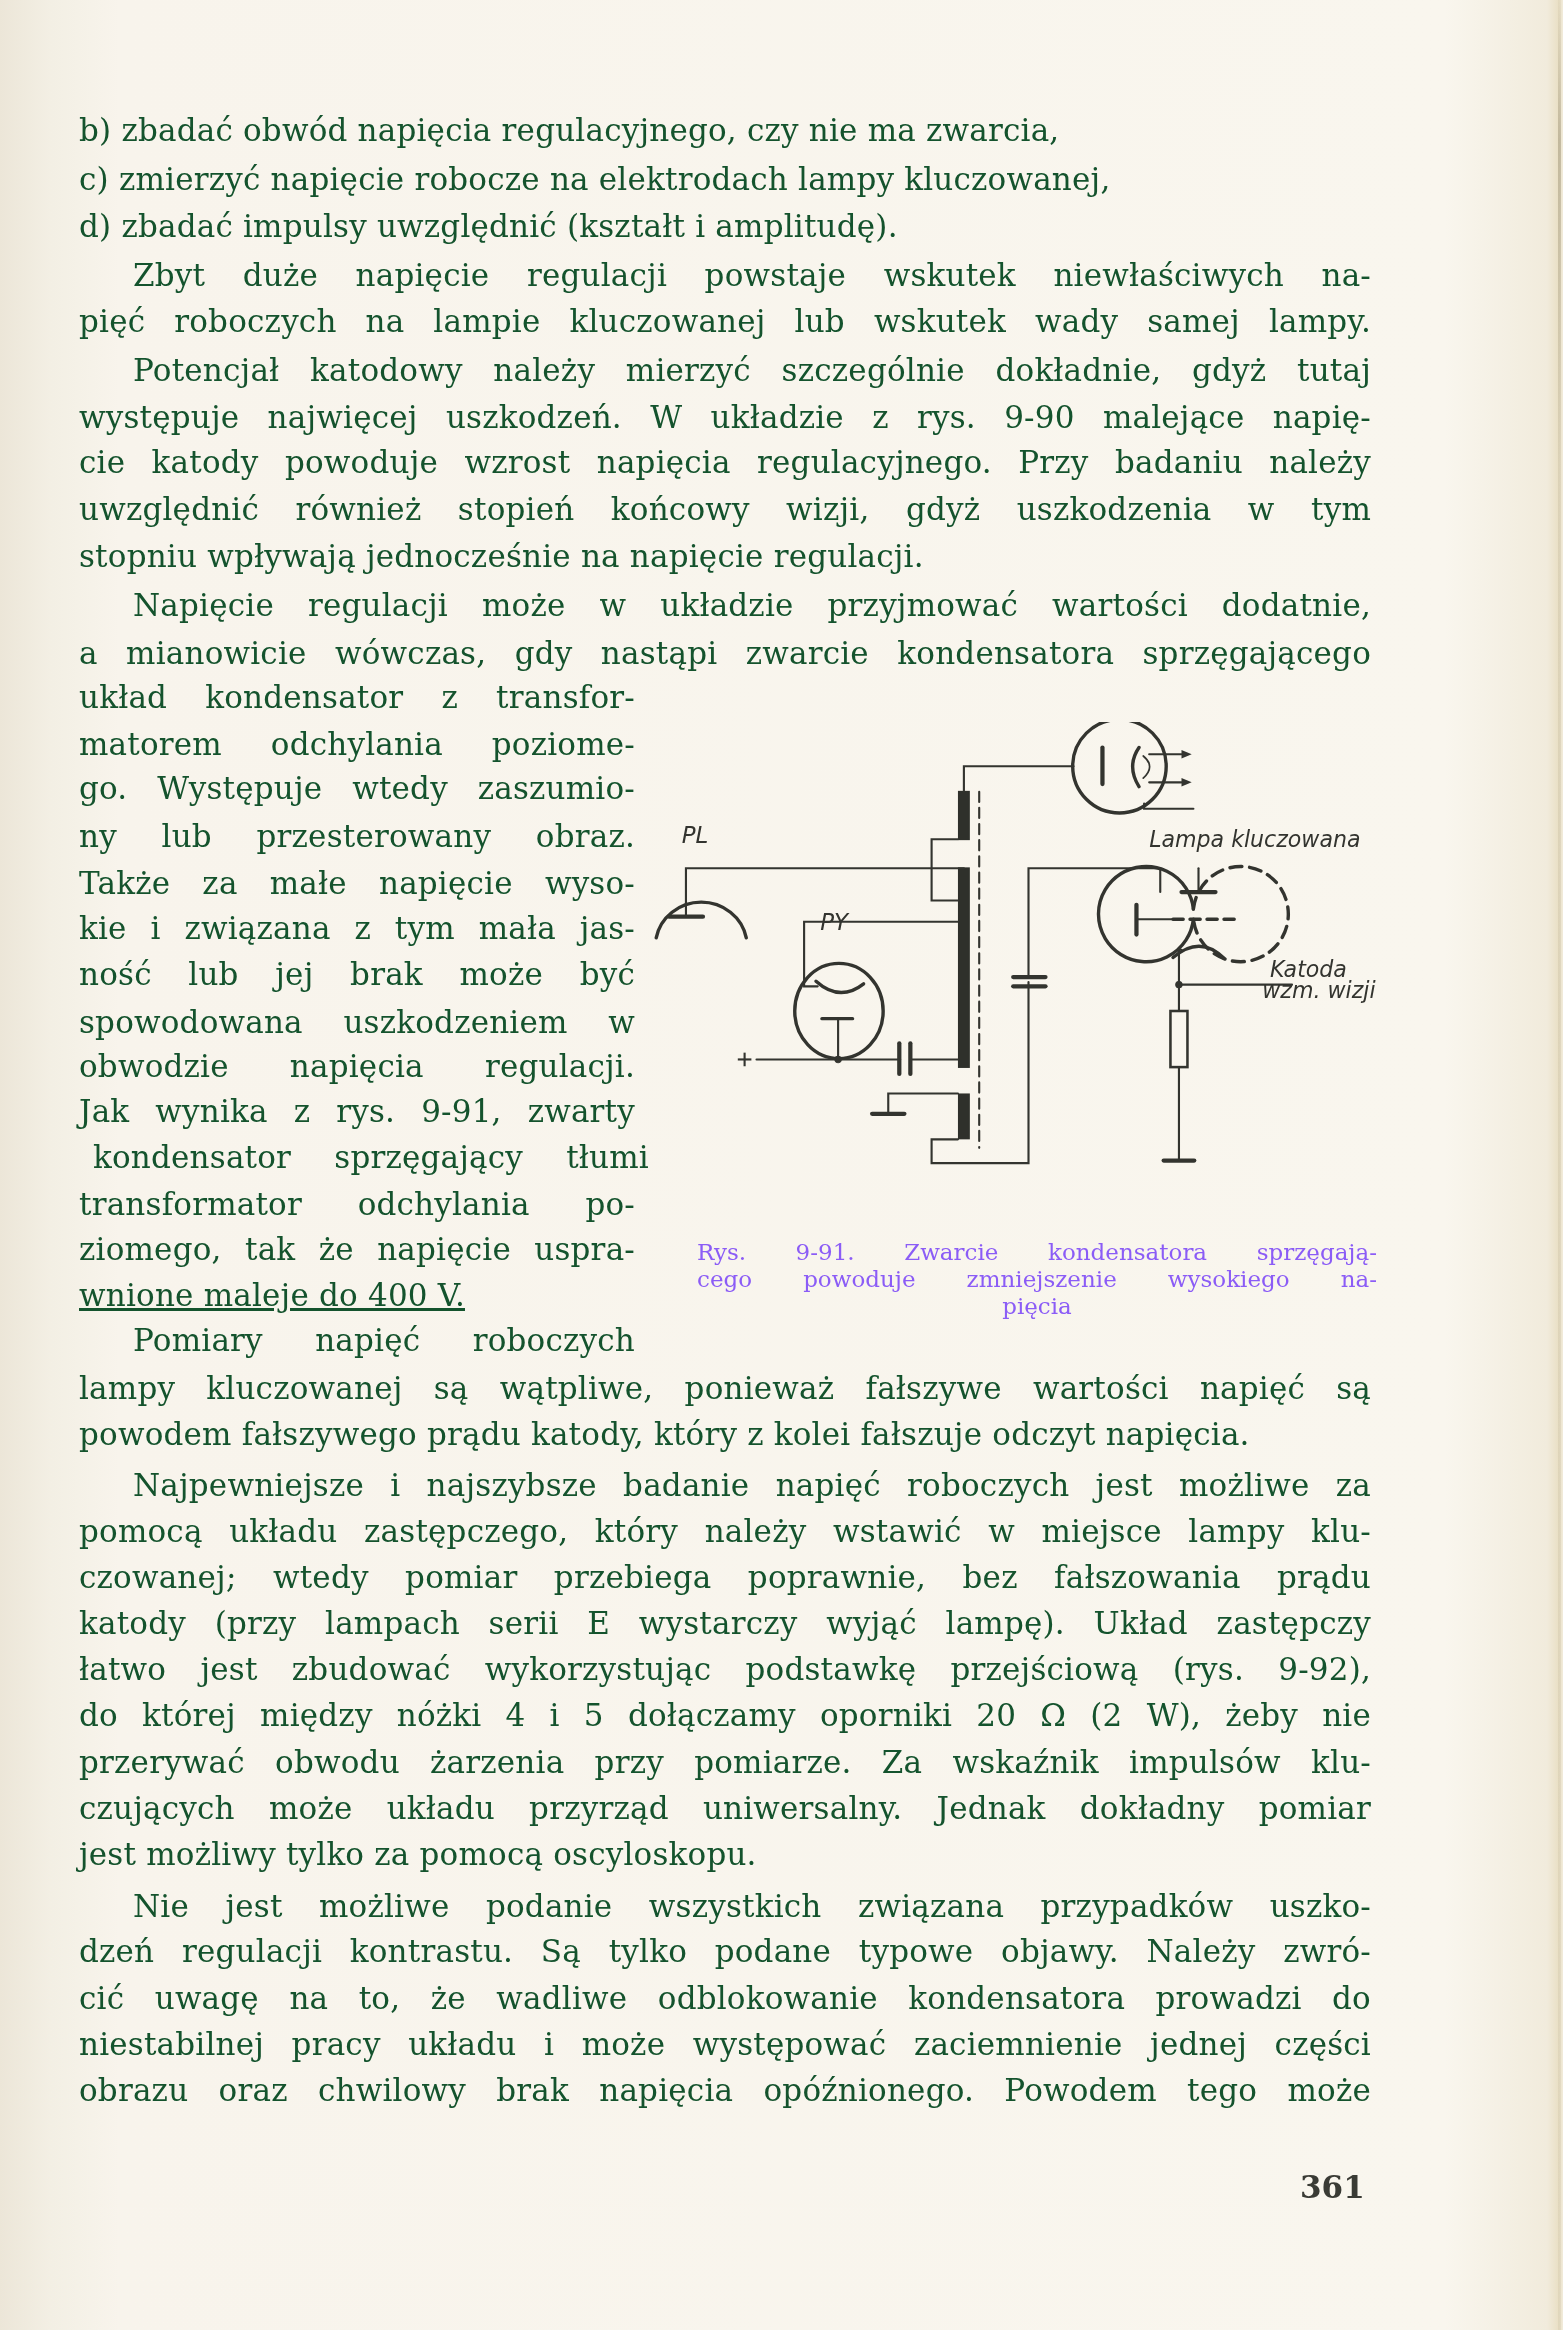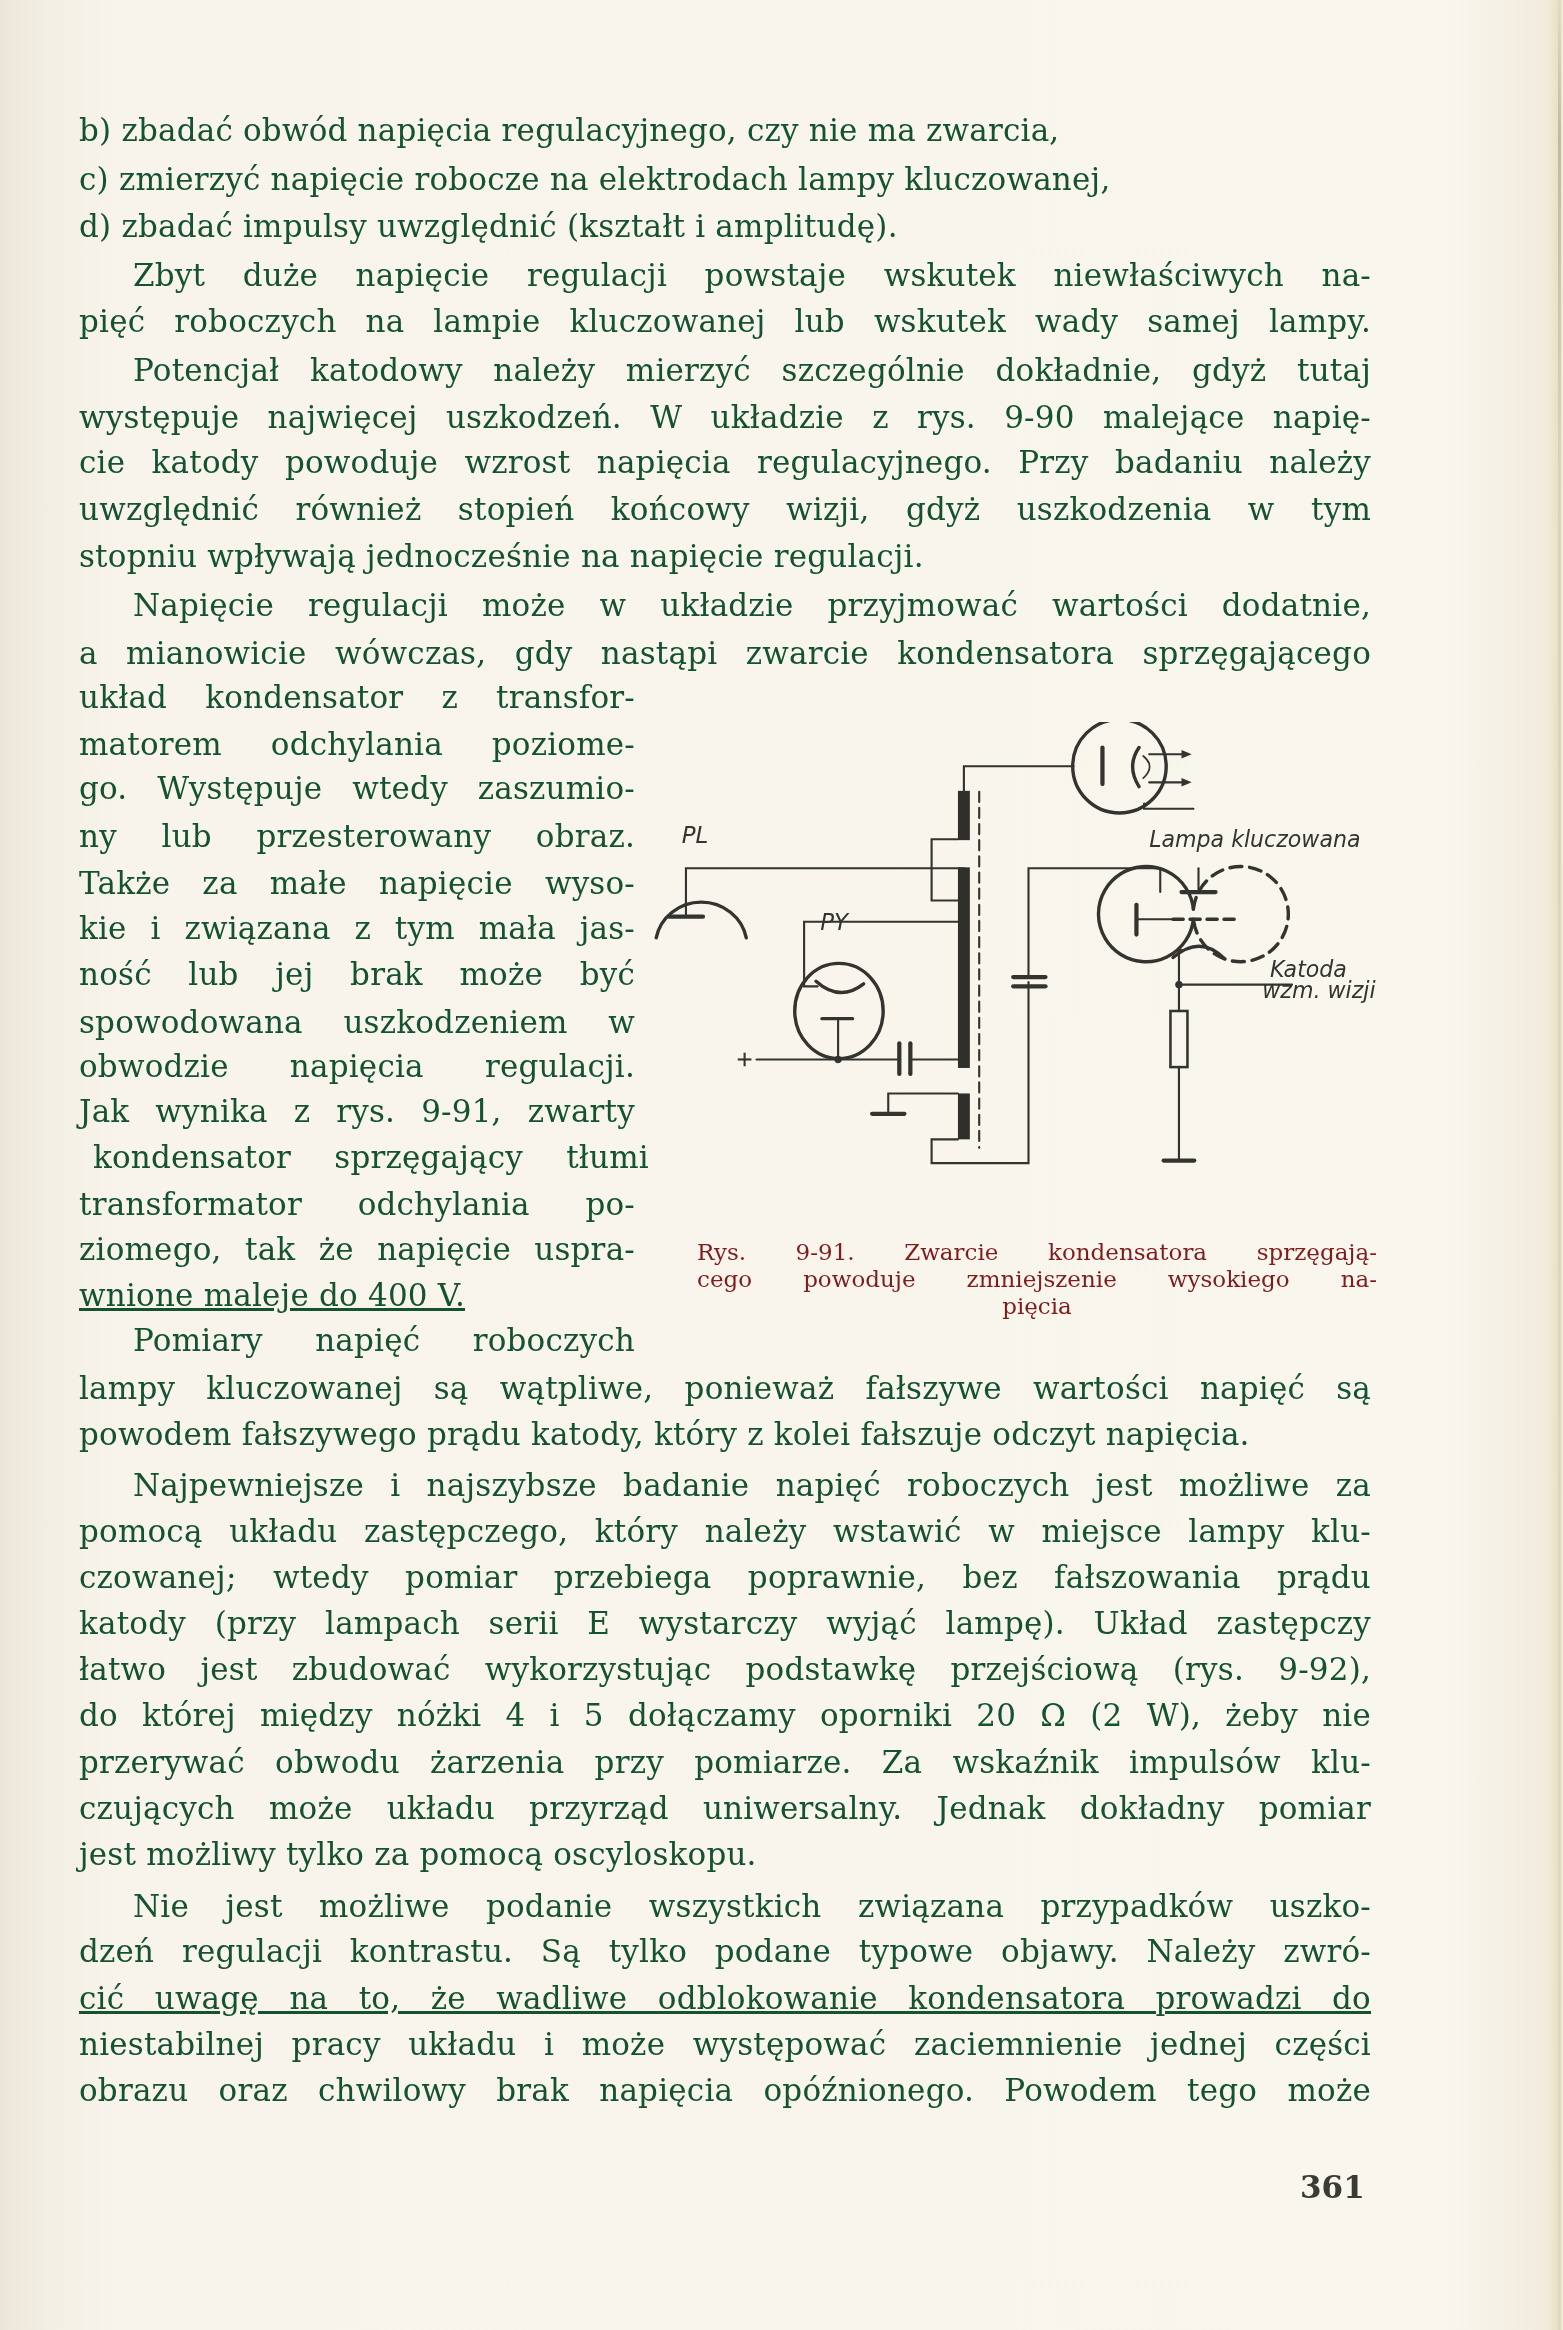--- a/index.html
+++ b/index.html
@@ -6,21 +6,21 @@
   body { width:1564px; height:2330px; background:#f8f4ec; position:relative; overflow:hidden; }
   .page { position:absolute; left:0; top:0; width:1564px; height:2330px;
     background: linear-gradient(90deg, #ece6d8 0px, #f3efe4 51px, #f8f4ec 119px, #f9f6ee 1445px, #f1ebdc 1547px, #e9dfc4 1559px, #f4efe2 1564px); }
   .ln { position:absolute; font-family:"DejaVu Serif", "Liberation Serif", serif; font-size:31px; color:#14532d;
     white-space:nowrap; line-height:37px; letter-spacing:0.2px; }
   .full { left:79px; width:1292px; text-align:justify; text-align-last:justify; }
   .full.last { text-align-last:left; }
   .narrow { left:79px; width:556px; text-align:justify; text-align-last:justify; }
   .narrow.last { text-align-last:left; }
   .indent { text-indent:54px; }
-  .cap { position:absolute; font-family:"DejaVu Serif", "Liberation Serif", serif; font-size:23px; color:#7f1d1d; line-height:27px; white-space:nowrap; }
+  .cap { position:absolute; font-family:"DejaVu Serif", "Liberation Serif", serif; font-size:23px; color:#8b5cf6; line-height:27px; white-space:nowrap; }
   .cap.j { left:697px; width:680px; text-align:justify; text-align-last:justify; }
   .cap.c { left:697px; width:680px; text-align:center; }
   .pageno { position:absolute; left:1300px; top:2169px; font-family:"DejaVu Serif", serif; font-weight:bold; font-size:31px; color:#3a3b35; }
   .diagram { position:absolute; left:629px; top:722px; width:765px; height:510px; }
   .dlabel { font-family:"DejaVu Sans", "Liberation Sans", sans-serif; font-style:italic; fill:#33342f; }
   .edge-shadow { position:absolute; top:0; right:3.4px; width:2.5px; height:2330px; background:linear-gradient(180deg, rgba(120,110,80,0.05), rgba(120,110,80,0.35) 6%, rgba(120,110,80,0.12) 20%, rgba(120,110,80,0.08)); }
 </style>
 </head>
 <body>
 
@@ -66,21 +66,21 @@
 <div class="ln full" style="top:1513px;">pomocą układu zastępczego, który należy wstawić w miejsce lampy klu-</div>
 <div class="ln full" style="top:1559px;">czowanej; wtedy pomiar przebiega poprawnie, bez fałszowania prądu</div>
 <div class="ln full" style="top:1605px;">katody (przy lampach serii E wystarczy wyjąć lampę). Układ zastępczy</div>
 <div class="ln full" style="top:1651px;">łatwo jest zbudować wykorzystując podstawkę przejściową (rys. 9-92),</div>
 <div class="ln full" style="top:1697px;">do której między nóżki 4 i 5 dołączamy oporniki 20 Ω (2 W), żeby nie</div>
 <div class="ln full" style="top:1744px;">przerywać obwodu żarzenia przy pomiarze. Za wskaźnik impulsów klu-</div>
 <div class="ln full" style="top:1790px;">czujących może układu przyrząd uniwersalny. Jednak dokładny pomiar</div>
 <div class="ln full last" style="top:1836px;">jest możliwy tylko za pomocą oscyloskopu.</div>
 <div class="ln full indent" style="top:1888px;">Nie jest możliwe podanie wszystkich związana przypadków uszko-</div>
 <div class="ln full" style="top:1933px;">dzeń regulacji kontrastu. Są tylko podane typowe objawy. Należy zwró-</div>
-<div class="ln full" style="top:1980px;text-decoration:underline;">cić uwagę na to, że wadliwe odblokowanie kondensatora prowadzi do</div>
+<div class="ln full" style="top:1980px;">cić uwagę na to, że wadliwe odblokowanie kondensatora prowadzi do</div>
 <div class="ln full" style="top:2026px;">niestabilnej pracy układu i może występować zaciemnienie jednej części</div>
 <div class="ln full" style="top:2072px;">obrazu oraz chwilowy brak napięcia opóźnionego. Powodem tego może</div>
 
 <div class="pageno">361</div>
 
 <svg class="diagram" viewBox="0 0 900 600" width="765" height="510">
   <g stroke="#33342f" fill="none" stroke-linecap="round">
 
     <rect x="387" y="81" width="14" height="58" fill="#2f302b" stroke="none"></rect>
     <rect x="387" y="171" width="14" height="236" fill="#2f302b" stroke="none"></rect>

